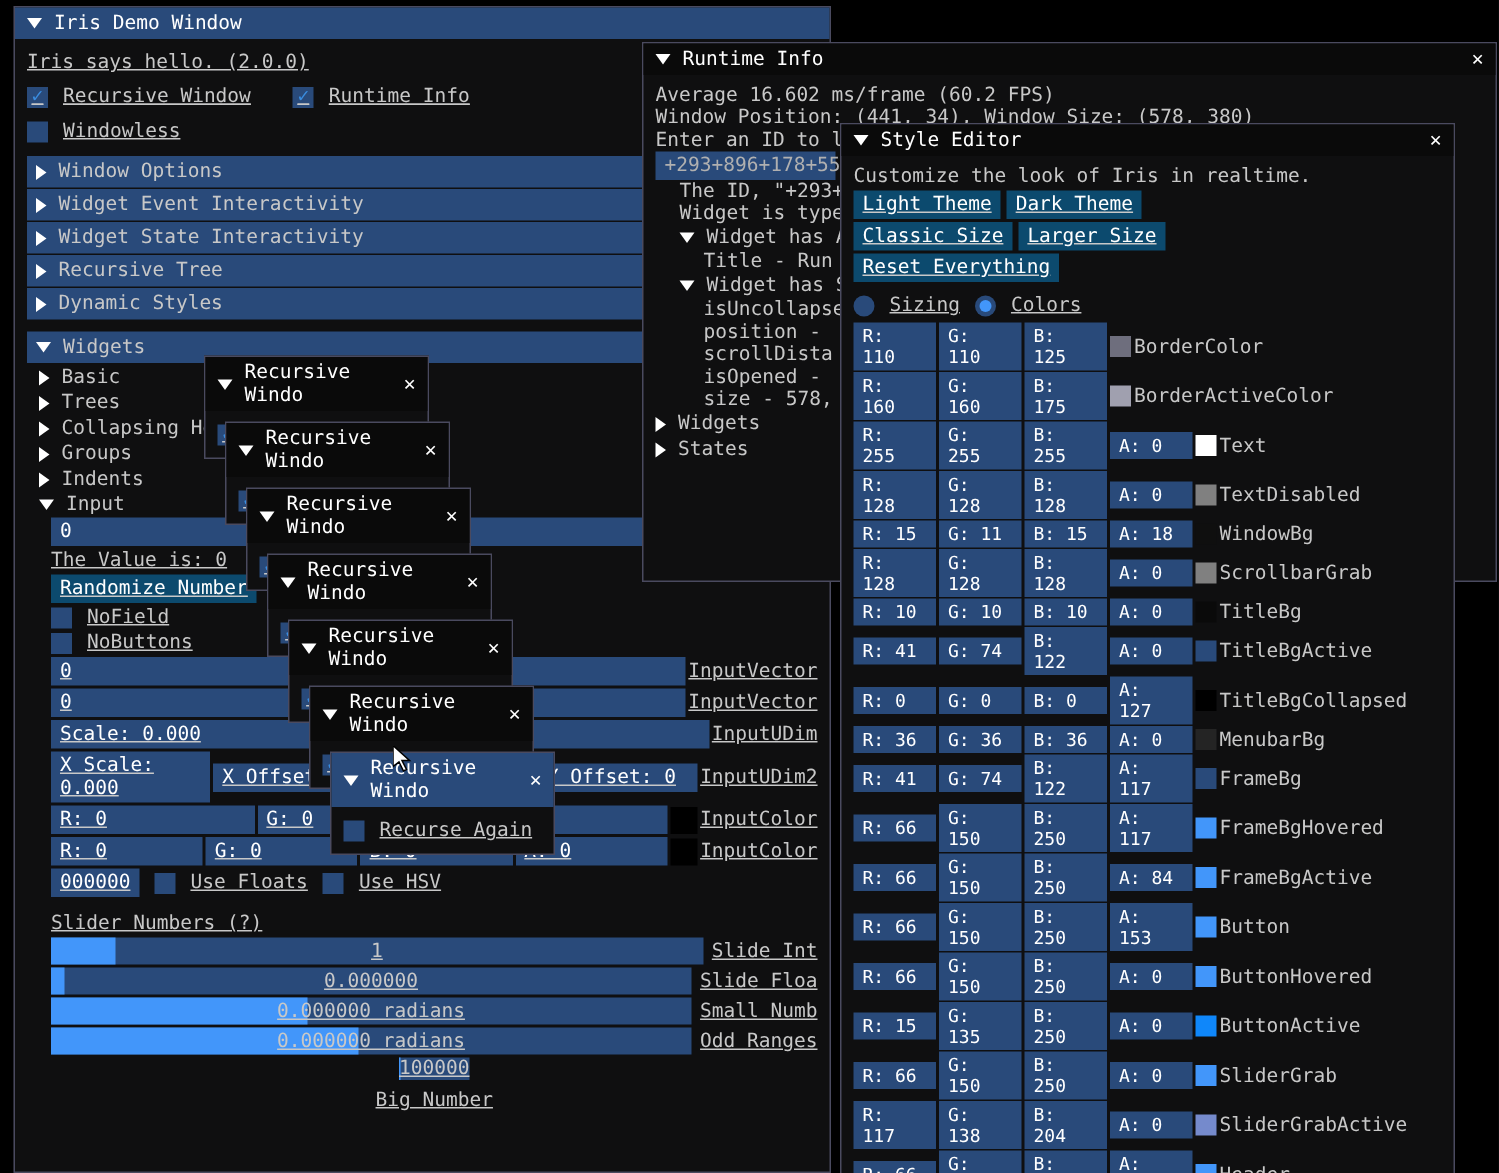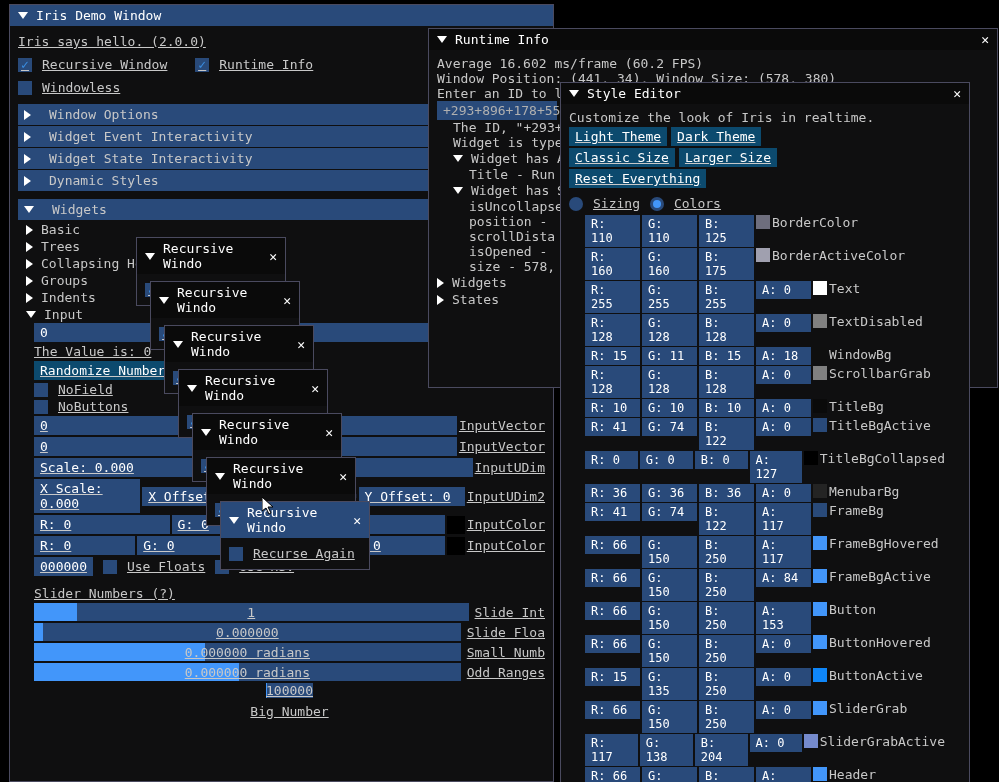--- a/index.html
+++ b/index.html
@@ -10,37 +10,37 @@
 .titlebar.inactive { background: #0a0a0a; }
 .tri { display: inline-block; width: 0; height: 0; border-left: 5px solid transparent; border-right: 5px solid transparent; border-top: 7px solid #fff; margin-right: 4px; }
 .tri.right { border-top: 5px solid transparent; border-bottom: 5px solid transparent; border-left: 7px solid #fff; border-right: none; width: 0; height: 0; }
 .close-x { margin-left: auto; font-weight: bold; cursor: pointer; }
 
 .content { padding: 6px 8px; }
 .row { display: flex; align-items: center; gap: 10px; margin: 2px 0; text-decoration: underline; }
 .checkbox { width: 14px; height: 14px; background: #294a7a; display: inline-flex; align-items: center; justify-content: center; }
 .checkbox.checked::after { content: "✓"; color: #3a8de0; font-weight: bold; }
 
-.header-btn { background: #294a7a; padding: 3px 6px; margin: 1px 0; display: flex; align-items: center; gap: 14px; }
+.header-btn { background: #294a7a; padding: 3px 6px; margin: 1px 0; display: flex; align-items: center; gap: 4px; }
 .tree-item { padding: 1px 0; display: flex; align-items: center; gap: 4px; }
 .btn { background: #0c4a6e; padding: 2px 6px; color: #fff; }
 
 .num-input { background: #294a7a; padding: 2px 6px; color: #fff; }
 
 .slider-track { background: #294a7a; height: 18px; position: relative; padding: 0; display: flex; align-items: center; justify-content: center; }
 .slider-grab { background: #4296fa; height: 100%; position: absolute; left: 0; }
 .slider-text { position: relative; z-index: 2; }
 
 .label { color: #c8c8c8; white-space: nowrap; }
 
 .radio { width: 14px; height: 14px; border-radius: 50%; background: #294a7a; display: inline-flex; align-items: center; justify-content: center; }
 .radio.checked::after { content: ""; width: 8px; height: 8px; border-radius: 50%; background: #4296fa; }
 
 .color-swatch { width: 14px; height: 14px; }
-.style-row { display: flex; gap: 2px; align-items: flex-start; margin: 1px 16px; }
+.style-row { display: flex; gap: 2px; align-items: center; margin: 1px 0; }
 .style-row .num-input { width: 55px; font-size: 12px; }
 
 .chkbtn { width: 14px; height: 14px; background: #294a7a; }
 .cursor { position: absolute; z-index: 100; }
 </style>
 </head>
 <body>
 
 <div class="window" style="left:9px; top:4px; width:545px; height:778px;">
   <div class="titlebar">
@@ -71,20 +71,24 @@
         <span class="tri right"></span>
         <span>Window Options</span>
       </div>
     <div class="header-btn">
         <span class="tri right"></span>
         <span>Widget Event Interactivity</span>
       </div>
     <div class="header-btn">
         <span class="tri right"></span>
         <span>Widget State Interactivity</span>
+      </div>
+    <div class="header-btn">
+        <span class="tri right"></span>
+        <span>Recursive Tree</span>
       </div>
     <div class="header-btn">
         <span class="tri right"></span>
         <span>Dynamic Styles</span>
       </div>
 
     <div style="height:6px"></div>
     <div class="header-btn">
         <span class="tri"></span>
         <span>Widgets</span>

